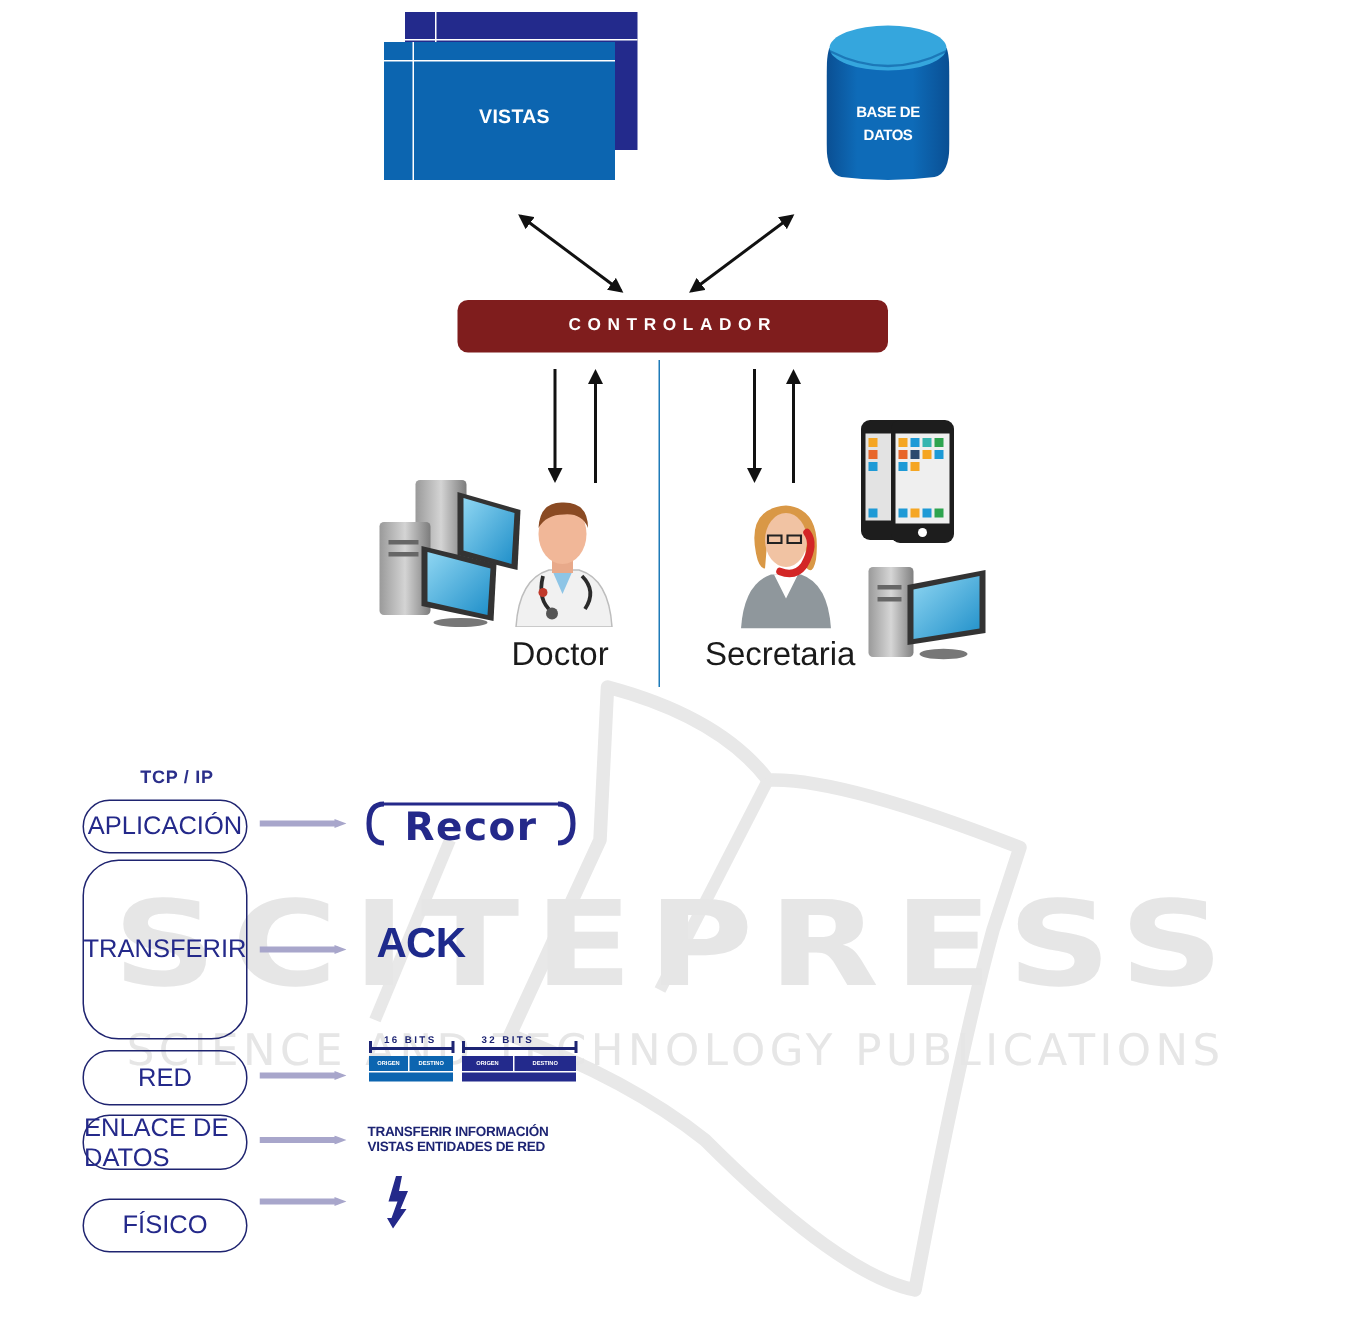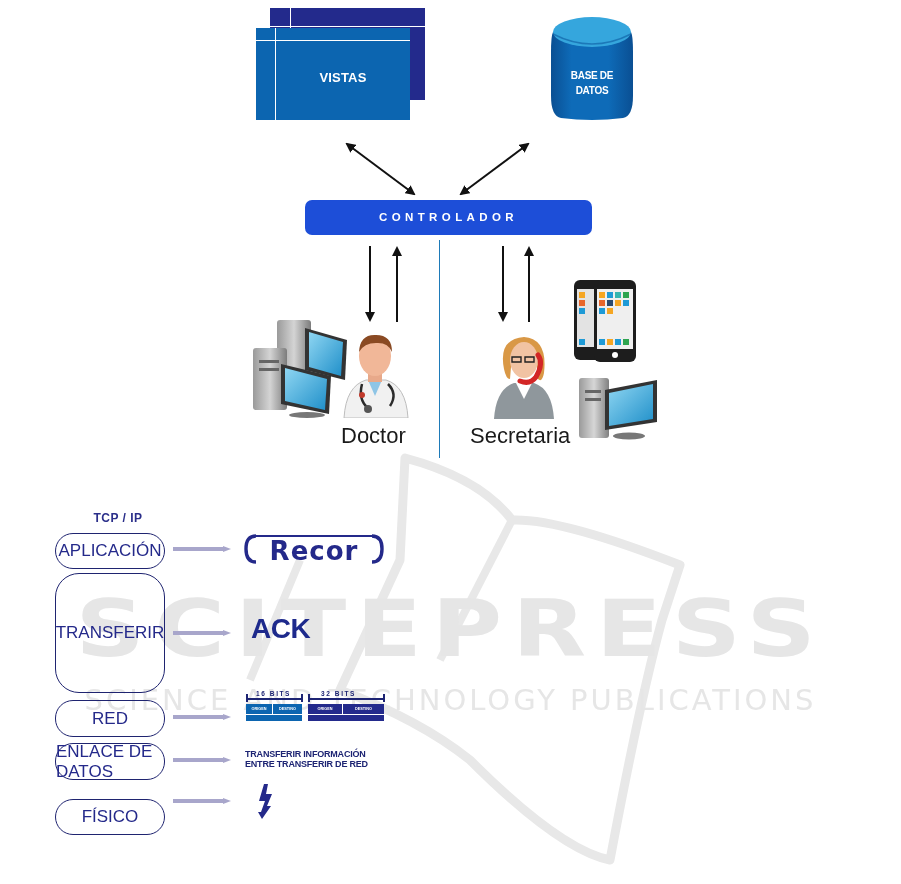--- a/index.html
+++ b/index.html
@@ -25,21 +25,21 @@
   .win-vline { position:absolute; top:0; bottom:0; width:1px; background:#ffffff; }
   .vistas-label { left:256px; top:70px; width:174px; text-align:center; color:#fff;
                   font-weight:bold; font-size:13px; letter-spacing:0.2px; }
 
   
   .db { left:551px; top:16px; width:82px; height:104px; }
   .db-label { left:551px; top:68px; width:82px; text-align:center; color:#fff; font-weight:bold;
               font-size:10px; line-height:15px; letter-spacing:-0.3px; }
 
   
-  .ctrl { left:305px; top:200px; width:287px; height:35px; background:#1d4ed8; border-radius:7px;
+  .ctrl { left:305px; top:200px; width:287px; height:35px; background:#7f1d1d; border-radius:7px;
           color:#fff; font-weight:bold; font-size:11.5px; letter-spacing:4.4px; text-align:center; line-height:35px; }
 
   .divider { left:439px; top:240px; width:1px; height:218px; background:#1e7ab8; }
 
   .role-label { font-size:22px; color:#1a1a1a; }
 
   
   .tcp-title { left:78px; top:511px; width:80px; text-align:center; font-weight:bold; font-size:12px; color:#2b2f8a; letter-spacing:0.5px; }
   .layer-box { position:absolute; left:55px; width:108px; border:1.6px solid #1f2470; background:transparent;
                color:#24298a; font-size:17px; text-align:left; display:flex; align-items:center; justify-content:center; }
@@ -277,19 +277,19 @@
     <div class="bits-box" style="left:28px;top:14px;width:29px;background:#0c65b0;">DESTINO</div>
     <div class="bits-box" style="left:1px;top:25px;width:56px;height:6px;background:#0c65b0;"></div>
 
     <div class="bits-box" style="left:63px;top:14px;width:34px;background:#232a8c;">ORIGEN</div>
     <div class="bits-box" style="left:98px;top:14px;width:41px;background:#232a8c;">DESTINO</div>
     <div class="bits-box" style="left:63px;top:25px;width:76px;height:6px;background:#232a8c;"></div>
   </div>
 
   <div class="abs transfer" style="top:279px">
     <div>TRANSFERIR INFORMACIÓN</div>
-    <div>ENTRE TRANSFERIR DE RED</div>
+    <div>VISTAS ENTIDADES DE RED</div>
   </div>
 
   <svg class="abs" style="left:257px;top:314px" width="16" height="36" viewBox="0 0 16 36">
     <path d="M7 0 L2 17 L8 17 L4 28 L1 28 L5 35 L14 22 L10 22 L15 10 L9 10 L11 0 Z" fill="#24298a"></path>
   </svg>
 </div>
 
 </body></html>

